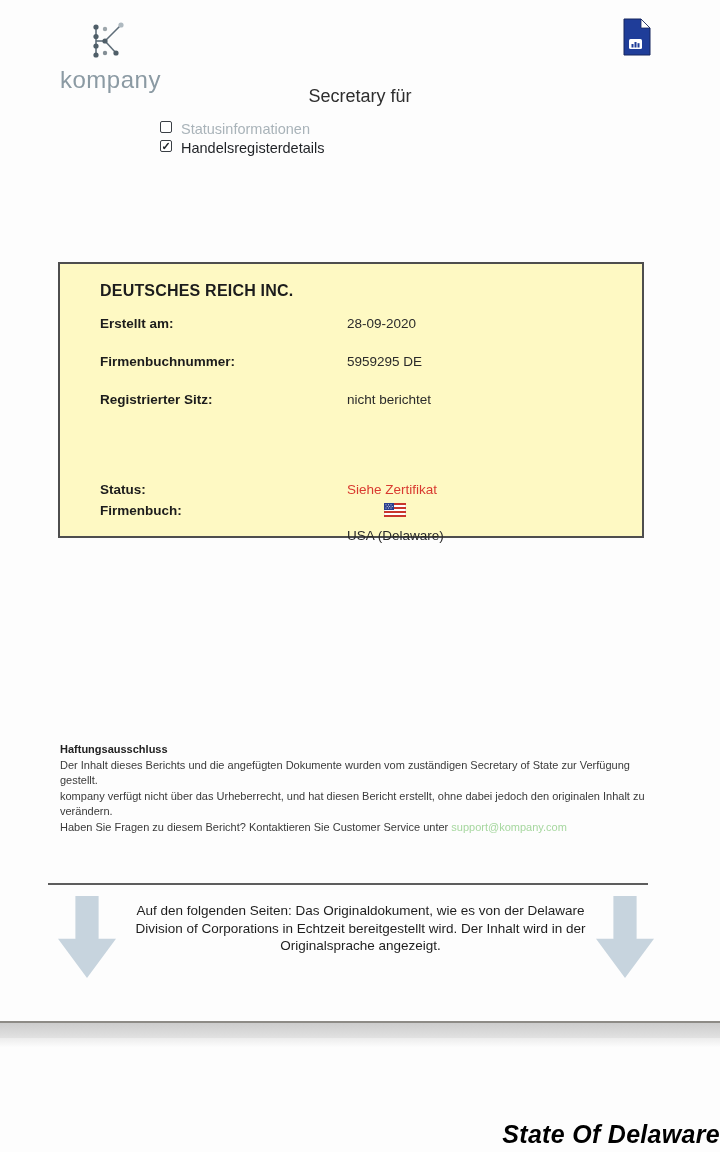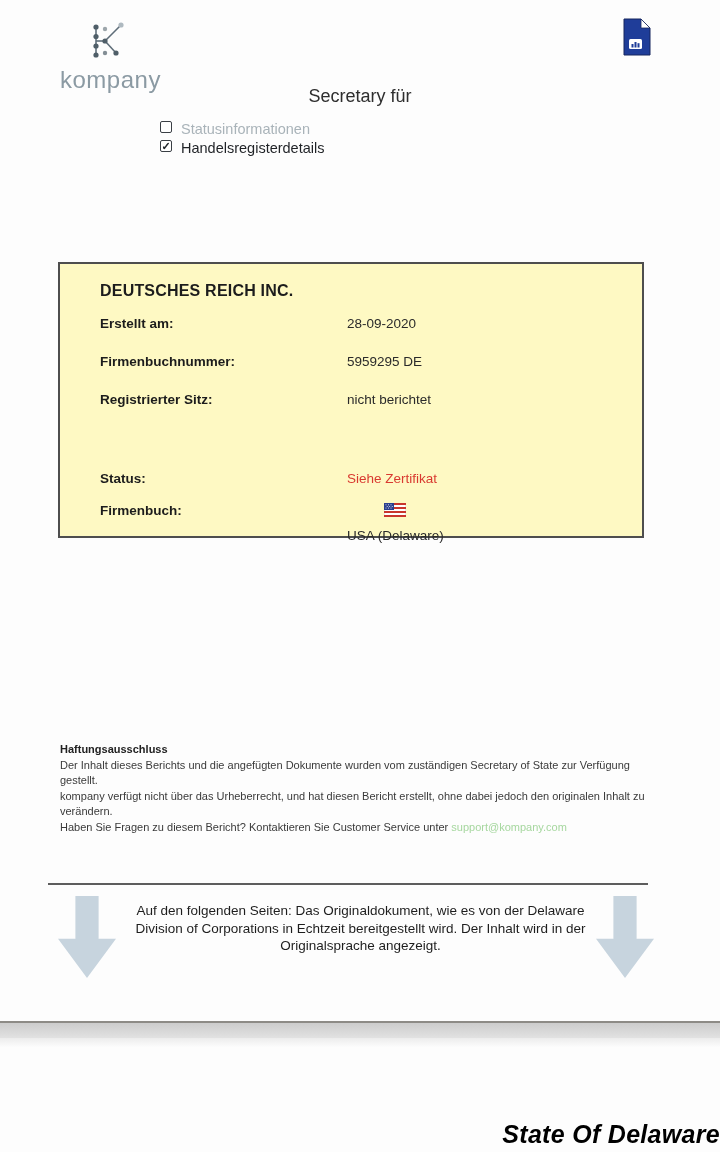--- a/index.html
+++ b/index.html
@@ -129,21 +129,21 @@
       <span class="rv">28-09-2020</span>
     </div>
     <div class="box-row" style="top:90px">
       <span class="rl">Firmenbuchnummer:</span>
       <span class="rv">5959295 DE</span>
     </div>
     <div class="box-row" style="top:128px">
       <span class="rl">Registrierter Sitz:</span>
       <span class="rv">nicht berichtet</span>
     </div>
-    <div class="box-row" style="top:207px">
+    <div class="box-row" style="top:218px">
       <span class="rl">Status:</span>
       <span class="rv rv-red">Siehe Zertifikat</span>
     </div>
     <div class="box-row" style="top:239px">
       <span class="rl">Firmenbuch:</span>
       <span class="rv rv-flag">
         <span>
           <svg width="22" height="14" viewBox="0 0 22 14">
             <rect width="22" height="14" fill="#ffffff" stroke="#9a9a9a" stroke-width="0.5"></rect>
             <g fill="#c9362c">

